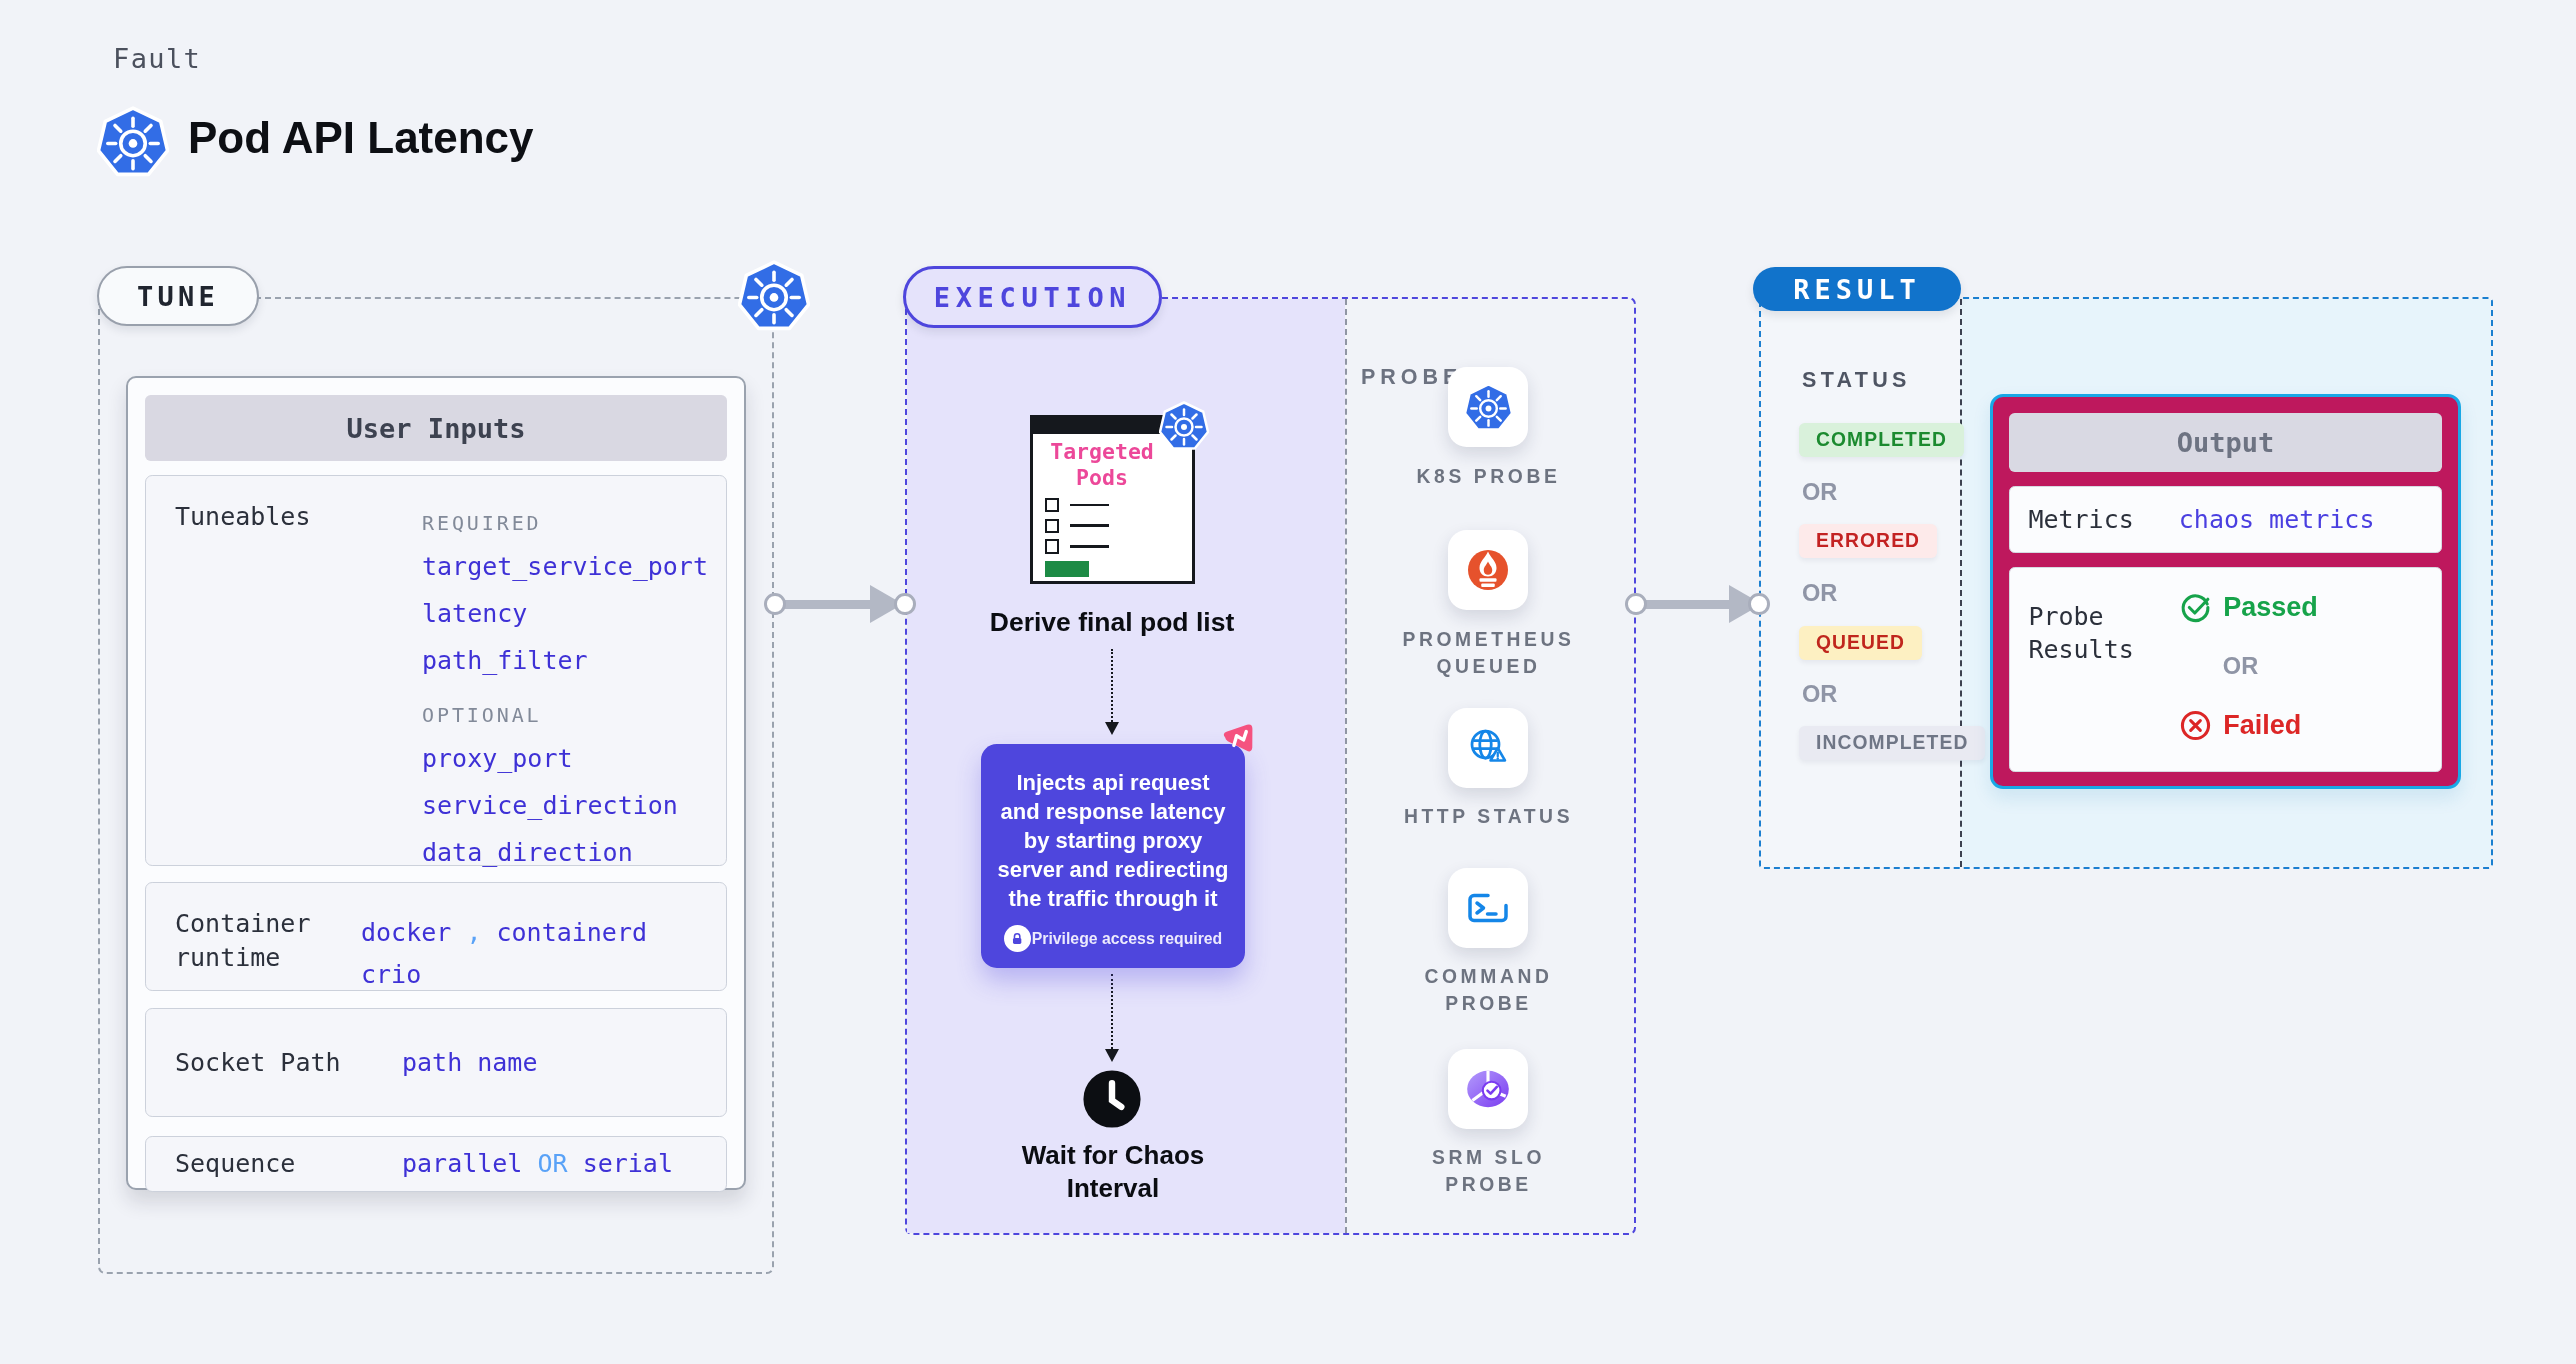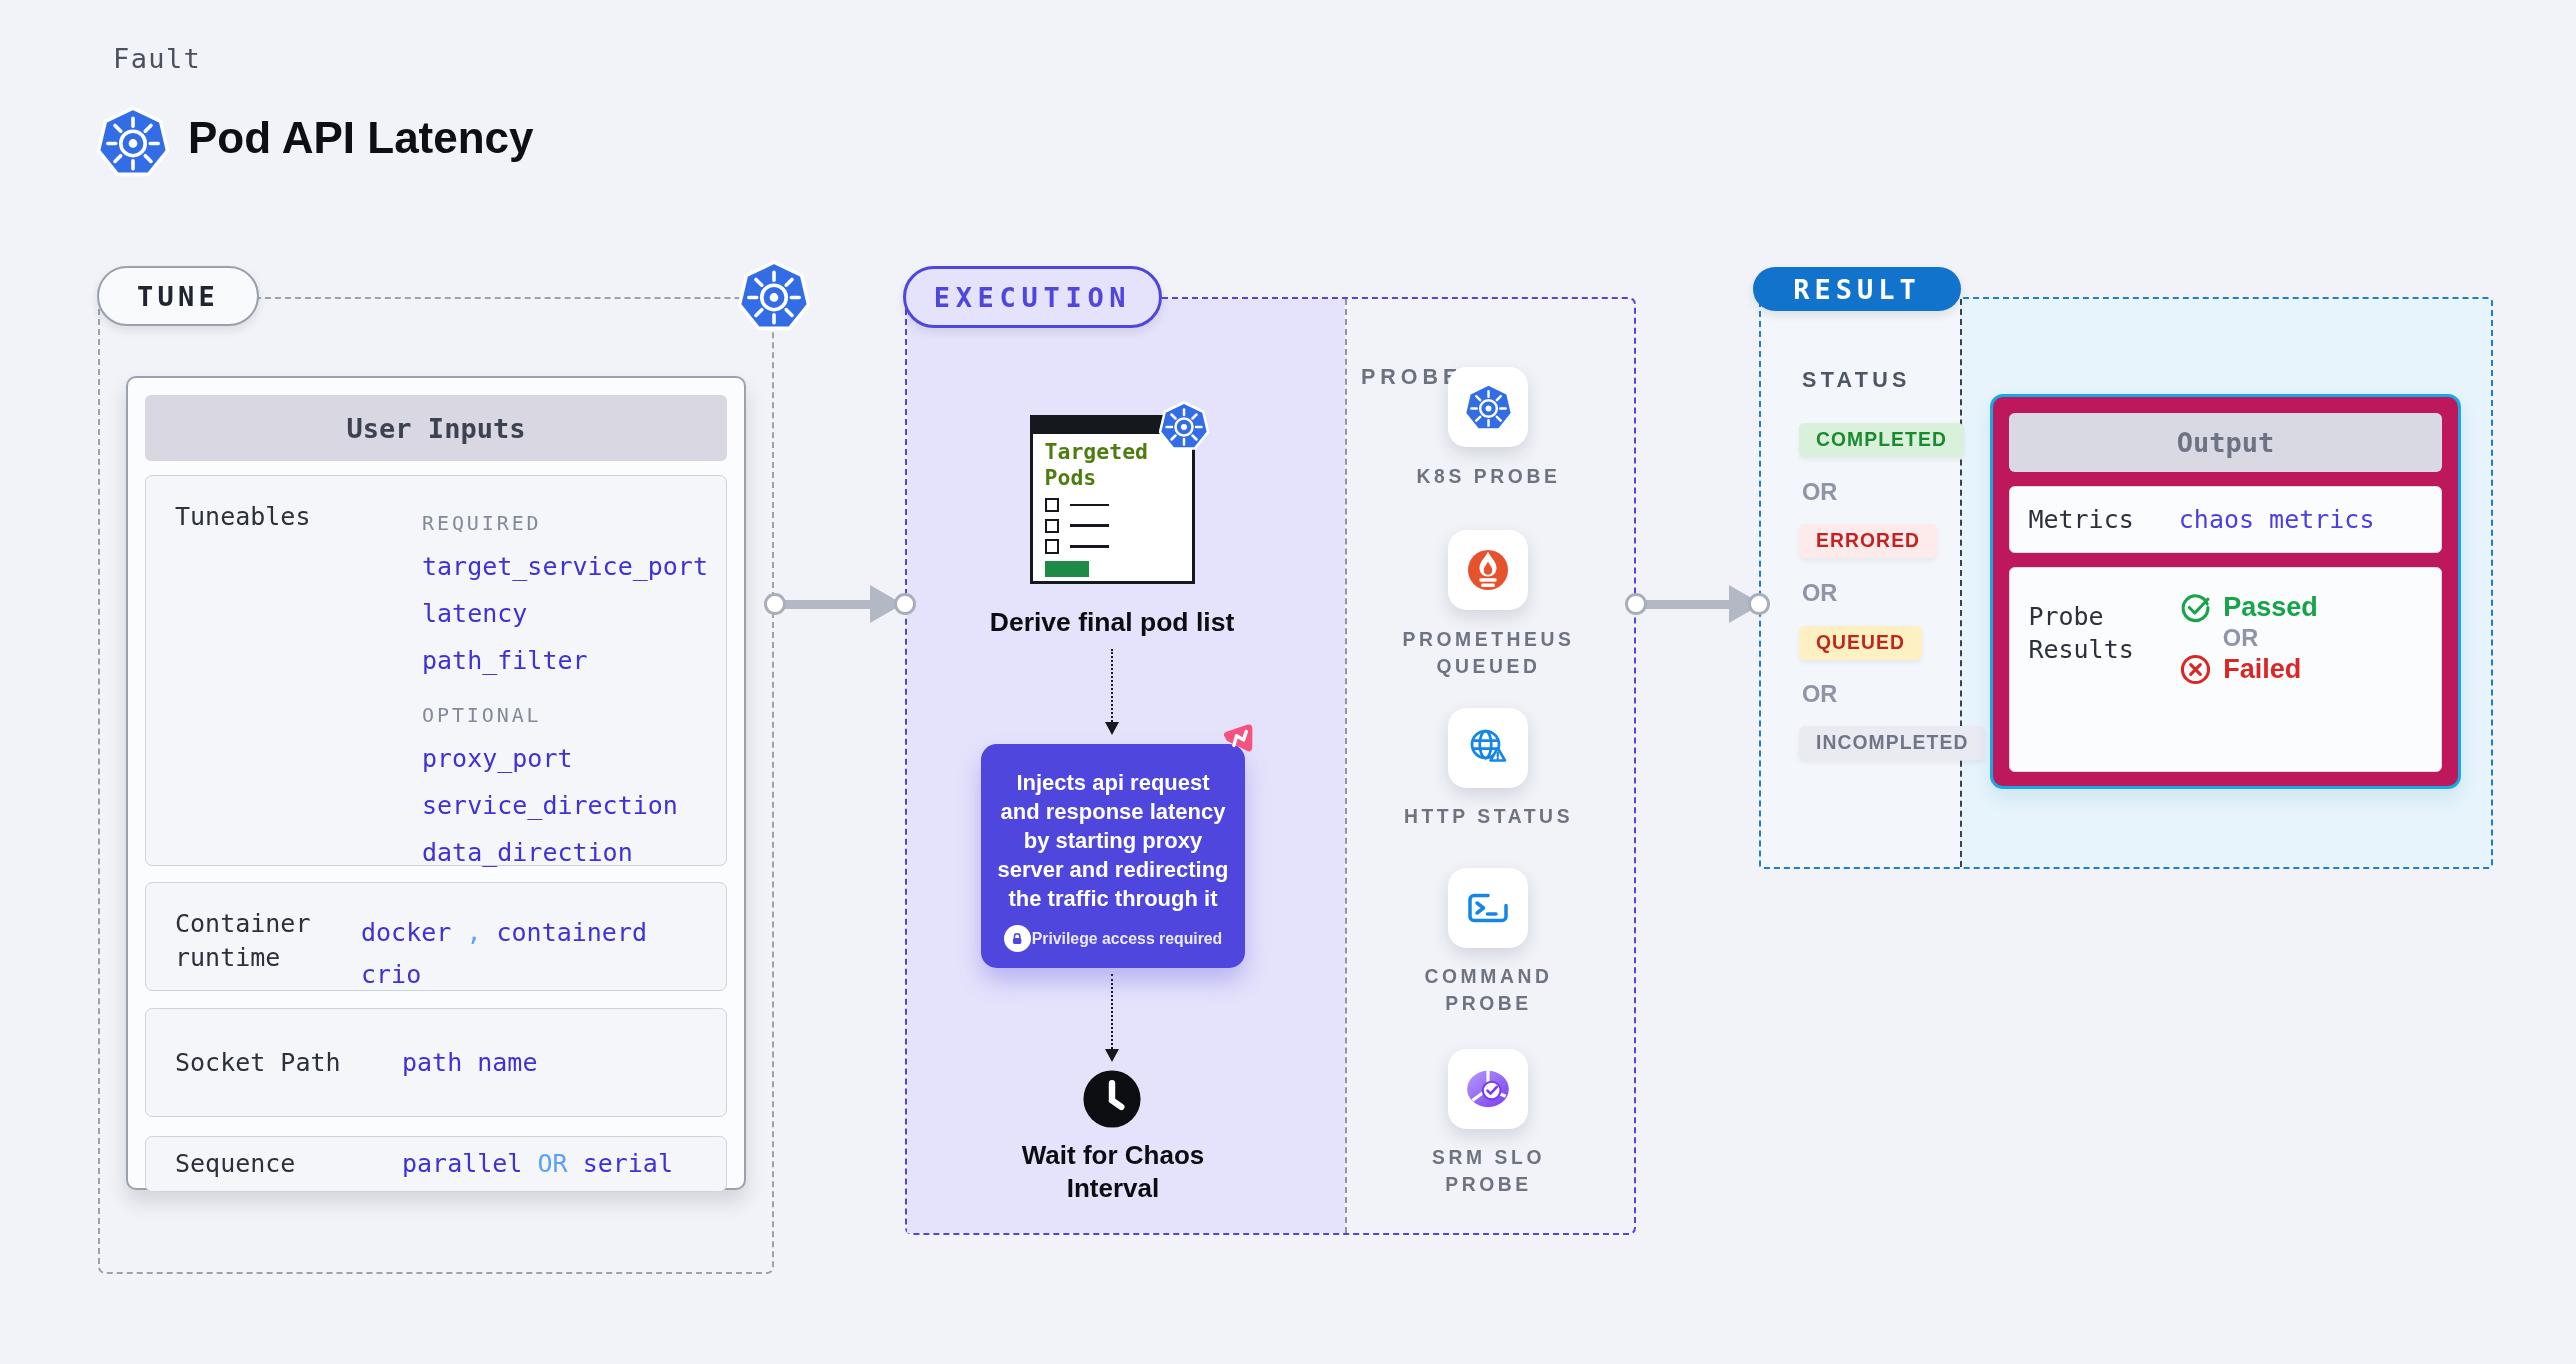--- a/index.html
+++ b/index.html
@@ -80,21 +80,21 @@
   #arrowB-head { left:1729px; }
   .conn-dot { position:absolute; width:21.5px; height:21.5px; border-radius:50%; background:#ffffff;
               border:3.6px solid #a9aebc; top:593px; z-index:5; }
   #dotA1 { left:764px; } #dotA2 { left:894px; } #dotB1 { left:1625px; } #dotB2 { left:1748px; }
 
   
   #doc { left:1030px; top:415px; width:165px; height:169px; background:#ffffff;
          border:3.6px solid #15181d; z-index:2; }
   #doc-topbar { height:15.8px; background:#15181d; }
   #doc-title  { margin:5.7px 0 0 11.5px; font-weight:700; font-size:21.5px; line-height:26px;
-                color:#4d7c0f; width:115px; }
+                color:#ec4899; width:115px;text-align:center; }
   .chk-row { display:flex; align-items:center; margin:6.4px 0 0 11.5px; }
   .chk-box { width:14.3px; height:14.3px; border:2.1px solid #15181d; }
   .chk-line { width:39px; height:2.9px; background:#15181d; margin-left:11.5px; }
   #doc-green { width:44px; height:15.8px; background:#1d8b45; margin:7.2px 0 0 11.5px; }
   #doc-k8s { left:1159px; top:401px; width:50px; height:50px; z-index:3; }
 
   #derive-label { left:933px; top:607px; width:358px; text-align:center;
                   font-family:"Liberation Sans","DejaVu Sans",sans-serif;
                   font-weight:700; font-size:26.5px; color:#0b0d12; }
 
@@ -159,21 +159,21 @@
   #output-header { height:59px; background:#d9d9e3; border-radius:5.7px; display:flex;
                    align-items:center; justify-content:center; font-size:27px; font-weight:600;
                    color:#6d7382; }
   .output-row { margin-top:14.3px; border:1.4px solid #d6dae2; border-radius:5.7px;
                 background:#fbfcfe; display:flex; }
   #metrics-row { height:67px; align-items:center; }
   #probe-results-row { height:205px; }
   .out-label { width:169px; padding-left:18.6px; font-size:25px; color:#2b303b; line-height:33px; }
   #probe-results-label { padding-top:31.5px; }
   #metrics-value { font-size:25px; color:#4a3fe0; }
-  #probe-results-vals { flex:1; padding-top:23px; display:flex; flex-direction:column; gap:1px; }
+  #probe-results-vals { flex:1; padding-top:23px; display:flex; flex-direction:column; gap:29px; }
   .result-line { display:flex; align-items:center; gap:11.5px;
                  font-family:"Liberation Sans","DejaVu Sans",sans-serif; font-weight:700;
                  font-size:27px; }
   #passed-line { color:#16a34a; }
   #failed-line { color:#dc2626; }
   #or-output { margin-left:44px; font-family:"Liberation Sans","DejaVu Sans",sans-serif;
                font-weight:600; font-size:23.6px; color:#8f95a6; }
 
   svg { display:block; }
   #svg-defs { position:absolute; width:0; height:0; }

